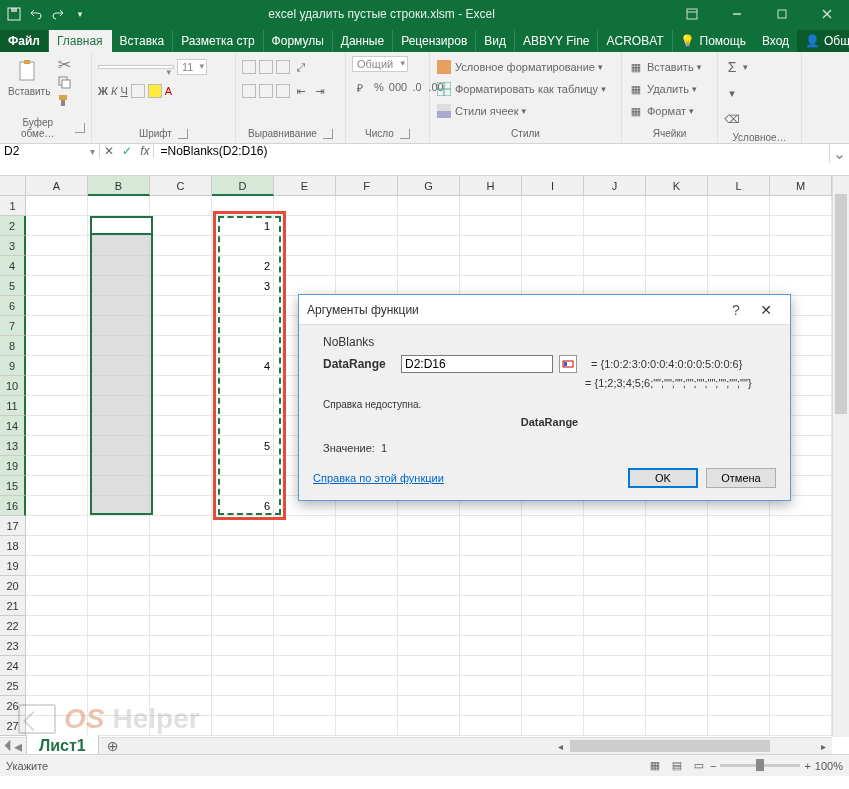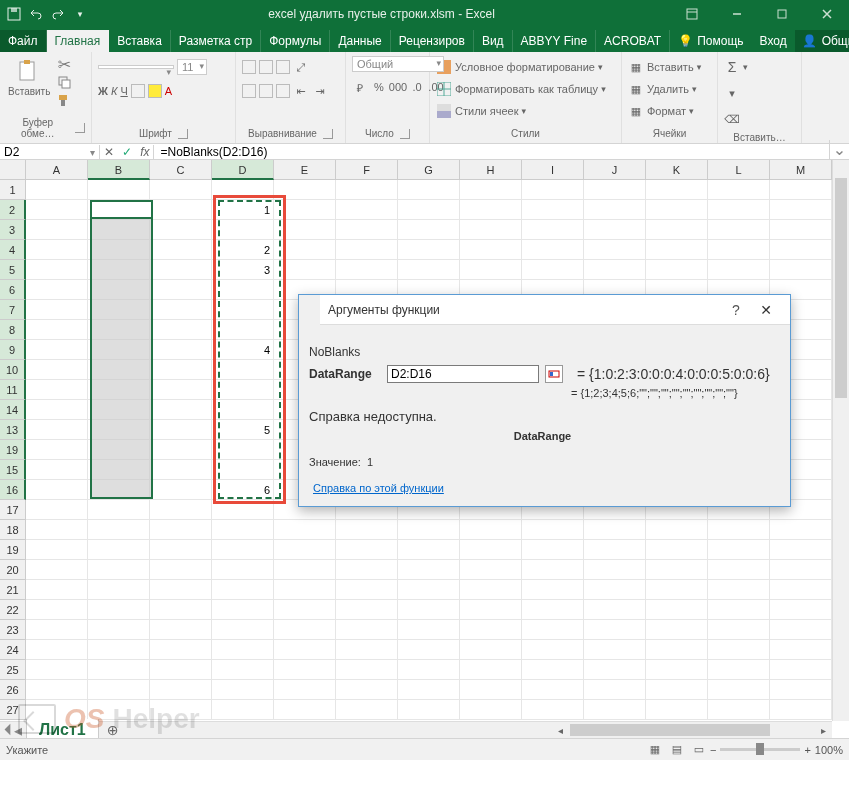--- a/index.html
+++ b/index.html
@@ -10,21 +10,21 @@
 .qat { display: flex; align-items: center; gap: 6px; padding: 0 6px; }
 .qat-item { width: 16px; height: 16px; display: flex; align-items: center; justify-content: center; opacity: 0.9; cursor: pointer; }
 .titlebar-title { flex: 1; text-align: center; font-size: 12px; color: #e8f0ea; }
 .winctrl { display: flex; }
 .winctrl-btn { width: 45px; height: 28px; display: flex; align-items: center; justify-content: center; cursor: pointer; }
 .winctrl-btn svg { stroke: #cce0d2; }
 
 
 .ribbon-tabs { height: 24px; background: #0f7039; display: flex; align-items: flex-end; font-size: 12px; color: #fff; }
 .tab { padding: 4px 8px; cursor: pointer; border-right: 1px solid rgba(255,255,255,0.15); white-space: nowrap; }
-.tab.file { background: #0a5a2c; }
+.tab.file { background: #0a5a2c; font-weight: bold; }
 .tab.active { background: #f1f1f1; color: #217346; }
 .tab-right { margin-left: auto; display: flex; }
 .tab-right .tab { border-right: none; display:flex; align-items:center; gap:4px;}
 .share-tab { background: #0a5a2c; }
 
 
 .ribbon { height: 92px; background: #f1f1f1; border-bottom: 1px solid #d4d4d4; display: flex; }
 .group { border-right: 1px solid #e0e0e0; padding: 2px 6px; display: flex; flex-direction: column; }
 .group-body { flex: 1; display: flex; align-items: flex-start; gap: 4px; padding-top: 2px; color:#777; }
 .group-label { font-size: 10px; color: #666; text-align: center; padding: 2px 0; display:flex; justify-content:center; align-items:center; gap:6px;}
@@ -33,21 +33,21 @@
 .big-btn .icon { width: 26px; height: 26px; }
 .stack { display: flex; flex-direction: column; gap: 2px; }
 .stack-row { display: flex; align-items: center; gap: 3px; height: 22px; font-size: 11px; color: #666; }
 .mini-icon { width: 16px; height: 16px; display: inline-flex; align-items:center; justify-content:center; }
 .combo { border: 1px solid #ccc; background: #fff; font-size: 11px; padding: 1px 14px 1px 4px; color: #888; position:relative; cursor:pointer;}
 .combo::after { content:"▾"; position:absolute; right:2px; top:1px; font-size:9px; color:#888;}
 .font-bold { font-weight: bold; } .font-italic { font-style: italic; } .font-underline { text-decoration: underline; }
 .sq { width:14px; height:14px; border:1px solid #bbb; display:inline-block; cursor:pointer;}
 
 
-.fbar-row { height: 16px; border-bottom: 1px solid #d4d4d4; display: flex; align-items: flex-end; background: #fff; }
+.fbar-row { height: 32px; border-bottom: 1px solid #d4d4d4; display: flex; align-items: flex-start; background: #fff; }
 .namebox { width: 100px; border-right: 1px solid #d4d4d4; display: flex; align-items: center; padding: 0 4px; font-size: 12px; position:relative; cursor:text;}
 .namebox::after { content:"▾"; position:absolute; right:4px; color:#888; font-size:10px;}
 .fbar-btns { display: flex; align-items: center; border-right: 1px solid #d4d4d4; padding: 0 4px; gap: 8px; color: #666; }
 .fbar-btns span { cursor:pointer; font-size:12px;}
 .fbar-input { flex: 1; border: none; padding: 0 6px; font-size: 12px; outline: none; }
 .fbar-expand { width: 20px; border-left: 1px solid #d4d4d4; display:flex; align-items:center; justify-content:center; color:#888; cursor:pointer;}
 
 
 .grid-wrap { position: relative; height: 578px; overflow: hidden; }
 .corner { position: absolute; left: 0; top: 0; width: 26px; height: 20px; background: #f0f0f0; border-right: 1px solid #ccc; border-bottom: 1px solid #ccc; }
@@ -79,33 +79,33 @@
 
 .statusbar { height: 22px; background: #f1f1f1; border-top: 1px solid #d4d4d4; display: flex; align-items: center; font-size: 11px; color: #555; padding: 0 6px; }
 .statusbar .spacer { flex: 1; }
 .view-btn { width: 22px; height: 18px; display:flex; align-items:center; justify-content:center; cursor:pointer; color:#666;}
 .zoom { display: flex; align-items: center; gap: 4px; }
 .zoom-track { width: 80px; height: 3px; background: #ccc; position: relative; }
 .zoom-thumb { width: 8px; height: 12px; background: #888; position: absolute; top: -5px; left: 36px; }
 
 
 .dialog { position: absolute; left: 298px; top: 294px; width: 493px; background: #f0f0f0; border: 1px solid #5a9bd4; box-shadow: 0 4px 12px rgba(0,0,0,0.3); font-size: 12px; z-index: 100; }
-.dlg-title { height: 30px; background: #fff; border-bottom: 1px solid #ddd; display: flex; align-items: center; padding: 0 8px; margin-left: 21px; }
+.dlg-title { height: 30px; background: #fff; border-bottom: 1px solid #ddd; display: flex; align-items: center; padding: 0 8px; }
 .dlg-title-text { flex: 1; color: #333; }
 .dlg-help { width: 28px; text-align: center; color: #555; cursor:pointer; font-size:14px;}
 .dlg-close { width: 32px; text-align: center; color: #333; cursor:pointer; font-size:14px;}
-.dlg-body { padding: 10px 14px 6px 10px; color: #333; margin-top: 10px; }
+.dlg-body { padding: 10px 14px 6px 24px; color: #333; }
 .dlg-fn { font-size: 12px; margin-bottom: 6px; }
 .dlg-arg-row { display: flex; align-items: center; gap: 6px; margin-bottom: 4px; }
 .dlg-arg-label { width: 72px; font-weight: bold; text-align: left; }
 .dlg-arg-input { width: 152px; border: 1px solid #7a7a7a; padding: 1px 3px; font-size: 12px; background:#fff;}
 .dlg-refbtn { width: 18px; height: 18px; border: 1px solid #999; background: #fff; display:flex; align-items:center; justify-content:center; cursor:pointer;}
-.dlg-eq { margin-left: 8px; font-size: 14px; color: #333; flex:1;}
+.dlg-eq { margin-left: 8px; font-size: 11px; color: #333; flex:1;}
 .dlg-result-row { display:flex; margin: 2px 0 10px 0; font-size:11px; }
-.dlg-desc { font-size: 13px; margin: 10px 0 6px 0; }
+.dlg-desc { font-size: 10px; margin: 10px 0 6px 0; }
 .dlg-argname { text-align: center; font-weight: bold; margin-bottom: 14px; font-size: 11px; }
 .dlg-val { font-size: 11px; margin-bottom: 8px; }
 .dlg-footer { display: flex; align-items: center; padding: 0 14px 12px 14px; }
 .dlg-link { color: #0066cc; font-size: 11px; cursor:pointer; text-decoration:underline;}
 .dlg-btns { margin-left: auto; display: flex; gap: 8px; }
 .dlg-btn { min-width: 70px; padding: 3px 12px; border: 1px solid #adadad; background: #e1e1e1; font-size: 11px; cursor:pointer;}
 .dlg-btn.primary { border: 1px solid #0078d7; box-shadow: 0 0 0 1px #0078d7 inset;}
 
 
 .watermark { position: absolute; left: 18px; bottom: 54px; font-size: 28px; font-weight: bold; font-style: italic; color: rgba(0,0,0,0.12); display:flex; align-items:center; gap:8px; pointer-events:none; z-index:5;}
@@ -254,21 +254,21 @@
       </div>
     </div>
     <div class="group-label">
         <span>Выравнивание</span>
         <span class="launcher"></span>
       </div>
   </div>
 
   <div class="group" style="width:84px;">
     <div class="group-body" style="flex-direction:column;">
-      <span class="combo" style="width:92px;">Общий</span>
+      <span class="combo" style="width:56px;text-align:center;">Общий</span>
       <div class="stack-row">
         <span class="mini-icon">₽</span>
         <span class="mini-icon">%</span>
         <span class="mini-icon">000</span>
         <span class="mini-icon">.0</span>
         <span class="mini-icon">.00</span>
       </div>
     </div>
     <div class="group-label">
         <span>Число</span>
@@ -344,21 +344,21 @@
           <span style="font-size:9px;">▾</span>
         </div>
       <div class="stack-row">
           <span class="mini-icon">▾</span>
         </div>
       <div class="stack-row">
           <span class="mini-icon">⌫</span>
         </div>
     </div>
     <div class="group-label">
-        <span>Вставить…</span>
+        <span>Условное…</span>
       </div>
   </div>
 </div>
 
 <div class="fbar-row">
   <div class="namebox">D2</div>
   <div class="fbar-btns">
     <span>✕</span>
     <span style="color:#2a7;">✓</span>
     <span style="font-style:italic;">fx</span>
@@ -885,20 +885,24 @@
     </div>
     <div class="dlg-desc">Справка недоступна.</div>
     <div class="dlg-argname">DataRange</div>
     <div class="dlg-val">
       <span>Значение:</span>
       &nbsp;<span>1</span>
     </div>
   </div>
   <div class="dlg-footer">
     <span class="dlg-link">Справка по этой функции</span>
+    <div class="dlg-btns">
+      <button class="dlg-btn primary">OK</button>
+      <button class="dlg-btn">Отмена</button>
+    </div>
   </div>
 </div>
 
 <div class="watermark">
   <div class="wm-icon"></div>
   <span class="os">OS</span>
     <span class="h">Helper</span>
 </div>
 
 </body></html>

